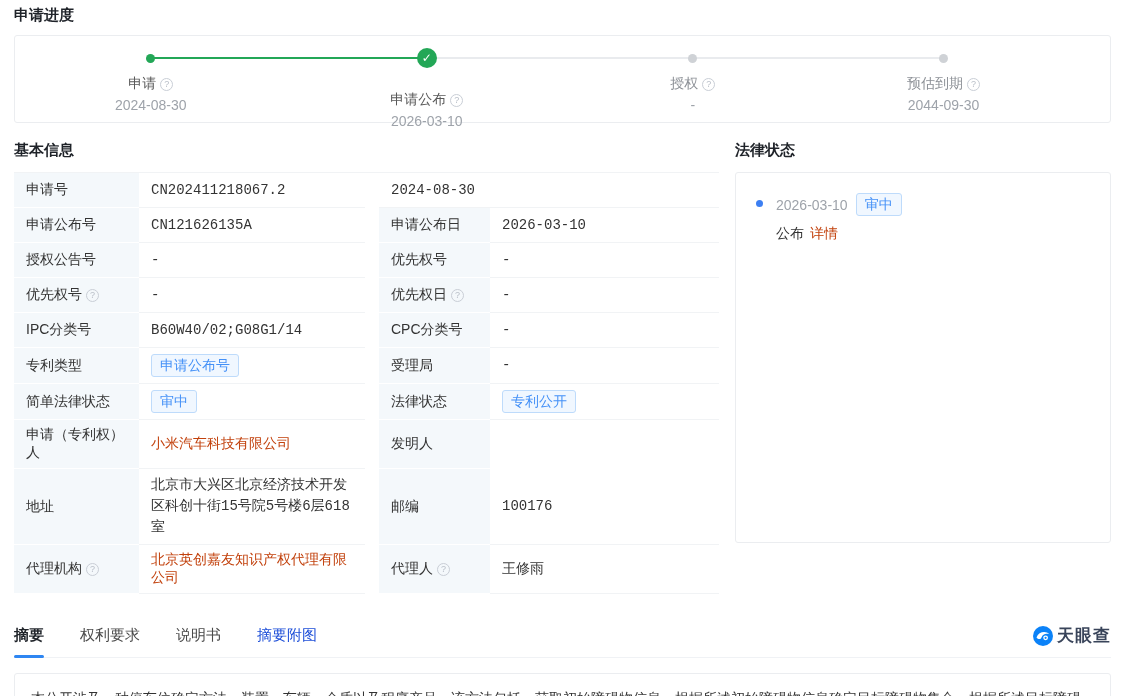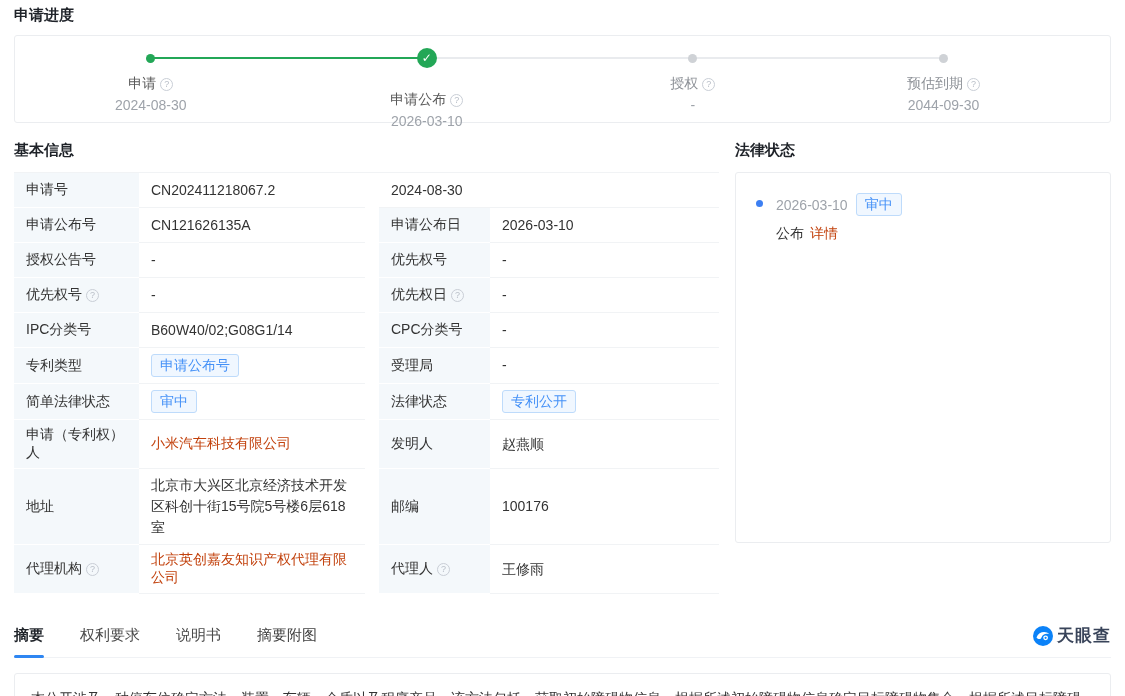--- a/index.html
+++ b/index.html
@@ -51,21 +51,21 @@
   
   .info-table { border-top:1px solid #f1f3f5; }
   .info-row { display:flex; align-items:stretch; }
   .cell { display:flex; align-items:center; padding:6px 12px; min-height:35px; border-bottom:1px solid #f1f3f5; }
   .cell.lbl { background:#f4f8fb; border-bottom-color:#fff; color:#333; }
   .lbl1 { width:125px; }
   .val1 { width:226px; }
   .gap  { width:14px; background:#fff; border-bottom:none; padding:0; min-height:0; }
   .lbl2 { width:111px; }
   .val2 { flex:1; }
-  .cell .wrap2 { line-height:21px; }
+  .cell .wrap2 { line-height:21px;font-family:Liberation Mono, monospace; }
 
   .tag {
     display:inline-block; color:#4591f7; background:#f0f7ff;
     border:1px solid #bedbfb; border-radius:3px; padding:2px 8px;
     font-size:14px; line-height:17px; cursor:pointer;
   }
   a.blue-link { color:#c2410c; text-decoration:none; cursor:pointer; }
 
   
   .legal-panel { border:1px solid #ebedf0; border-radius:3px; height:371px; padding:20px 20px; background:#fff; }
@@ -76,21 +76,21 @@
   .legal-date { color:#9ea3aa; margin-right:8px; }
   .legal-line2 { margin-top:9px; }
   .legal-line2 .desc { color:#333; margin-right:6px; }
 
   
   .doc-section { margin-top:26px; }
   .tab-bar { display:flex; align-items:flex-end; border-bottom:1px solid #f0f2f5; position:relative; }
   .tab { font-size:15px; color:#4a4a4a; padding:6px 0 12px 0; margin-right:36px; cursor:pointer; position:relative; }
   .tab.active { color:#1f2329; font-weight:700; }
   .tab.active::after { content:""; position:absolute; left:0; right:0; bottom:-1px; height:3px; background:#2e86f2; border-radius:2px; }
-  .tab.disabled { color:#404040; cursor:default; }
+  .tab.disabled { color:#1d4ed8; cursor:default; }
   .brand { margin-left:auto; display:flex; align-items:center; padding-bottom:10px; }
   .brand-name { font-size:17px; font-weight:700; color:#39445a; margin-left:4px; letter-spacing:1px; }
 
   .abstract-box {
     margin-top:15px; border:1px solid #ebedf0; border-radius:3px;
     padding:11px 16px; font-size:14px; color:#333; line-height:27px; background:#fff;
   }
 </style>
 </head>
 <body>
@@ -220,23 +220,20 @@
           <div class="info-row">
             <div class="cell lbl lbl1">
               <span>申请（专利权）人</span>
             </div>
             <div class="cell val1">
               <a class="blue-link">小米汽车科技有限公司</a>
             </div>
             <div class="cell gap"></div>
             <div class="cell lbl lbl2">
               <span>发明人</span>
-            </div>
-            <div class="cell val2">
-              <span class="wrap2">赵燕顺</span>
             </div>
           </div>
           <div class="info-row">
             <div class="cell lbl lbl1">
               <span>地址</span>
             </div>
             <div class="cell val1">
               <span class="wrap2">北京市大兴区北京经济技术开发区科创十街15号院5号楼6层618室</span>
             </div>
             <div class="cell gap"></div>

